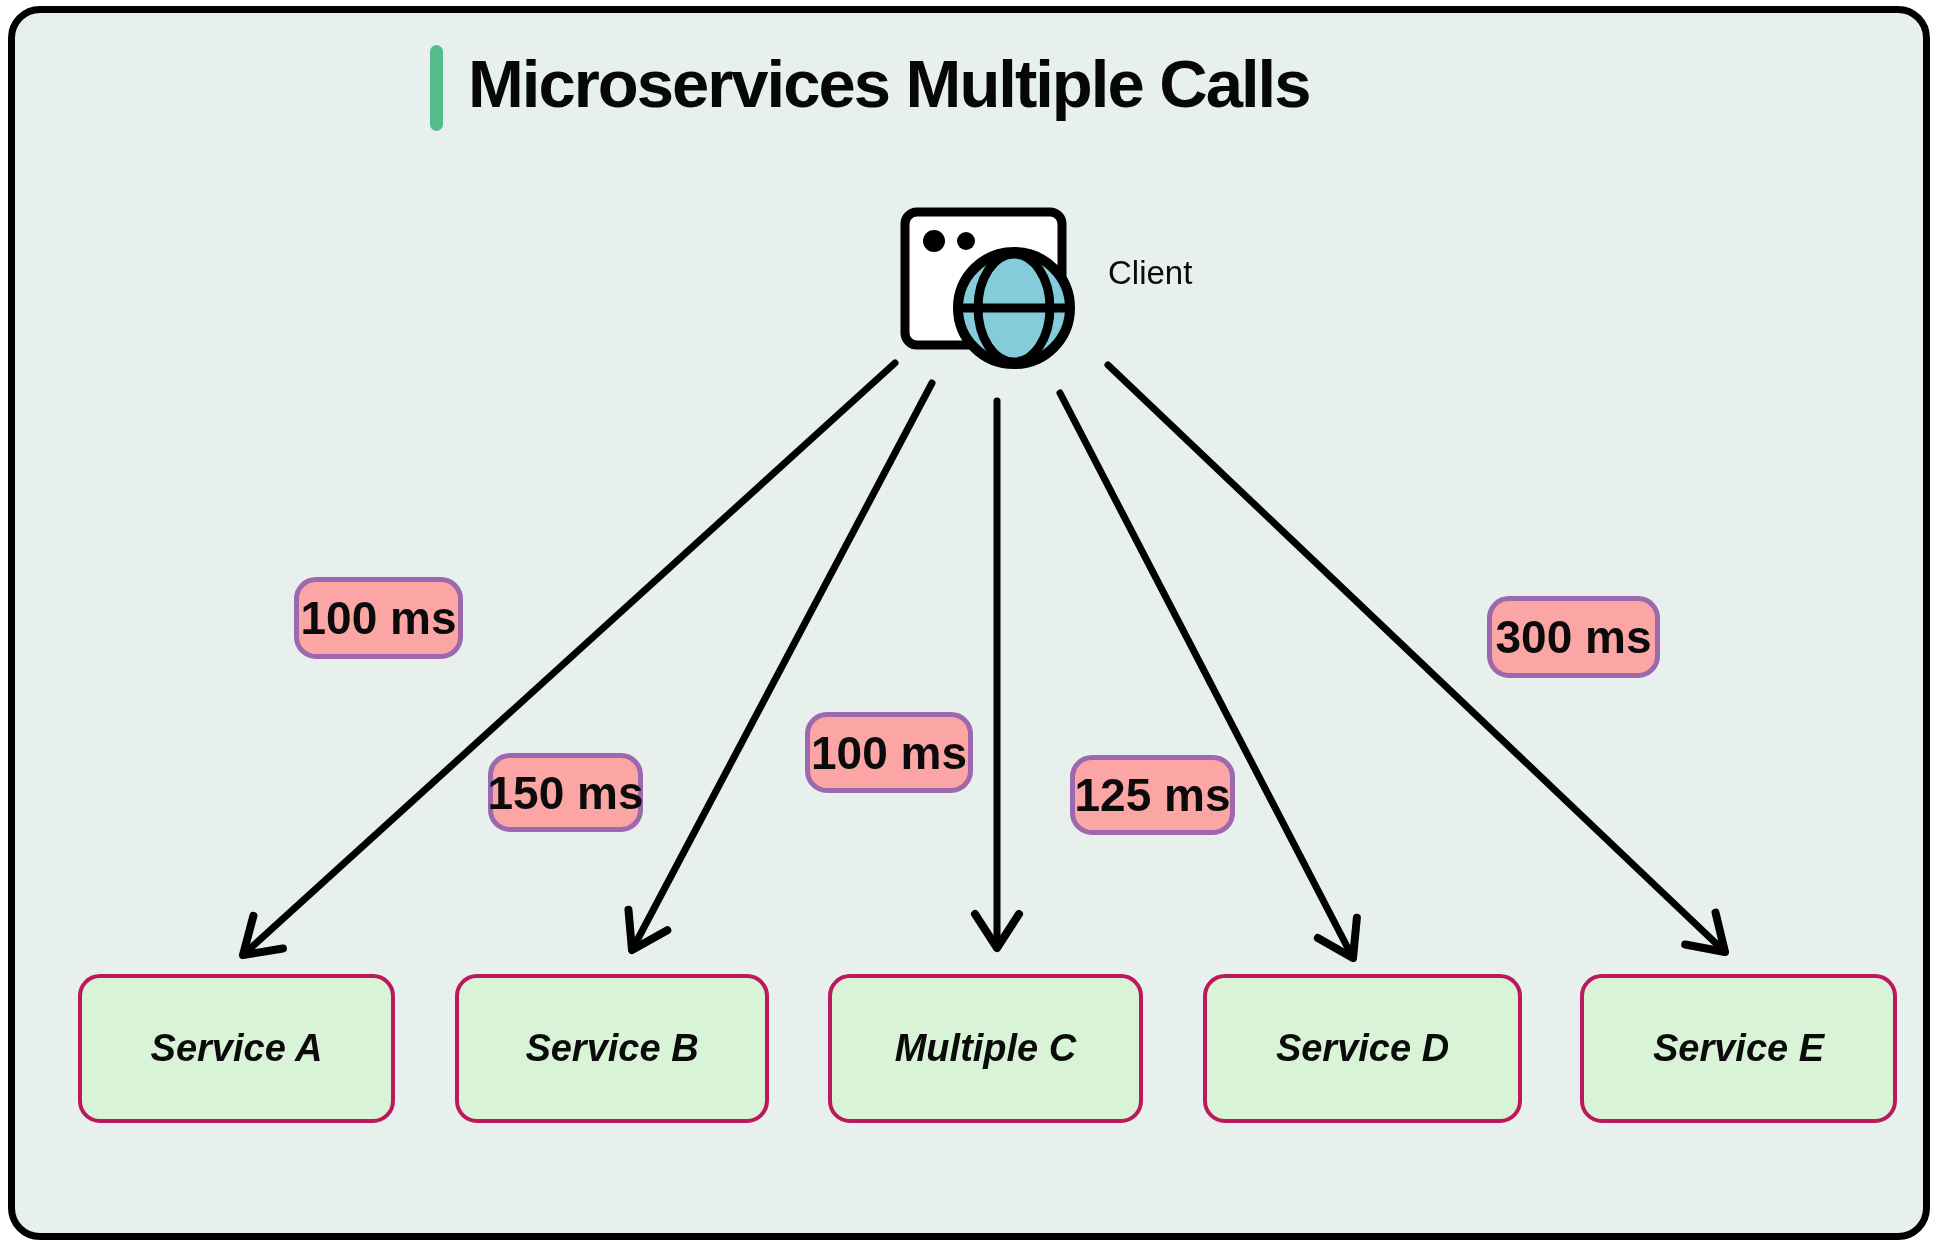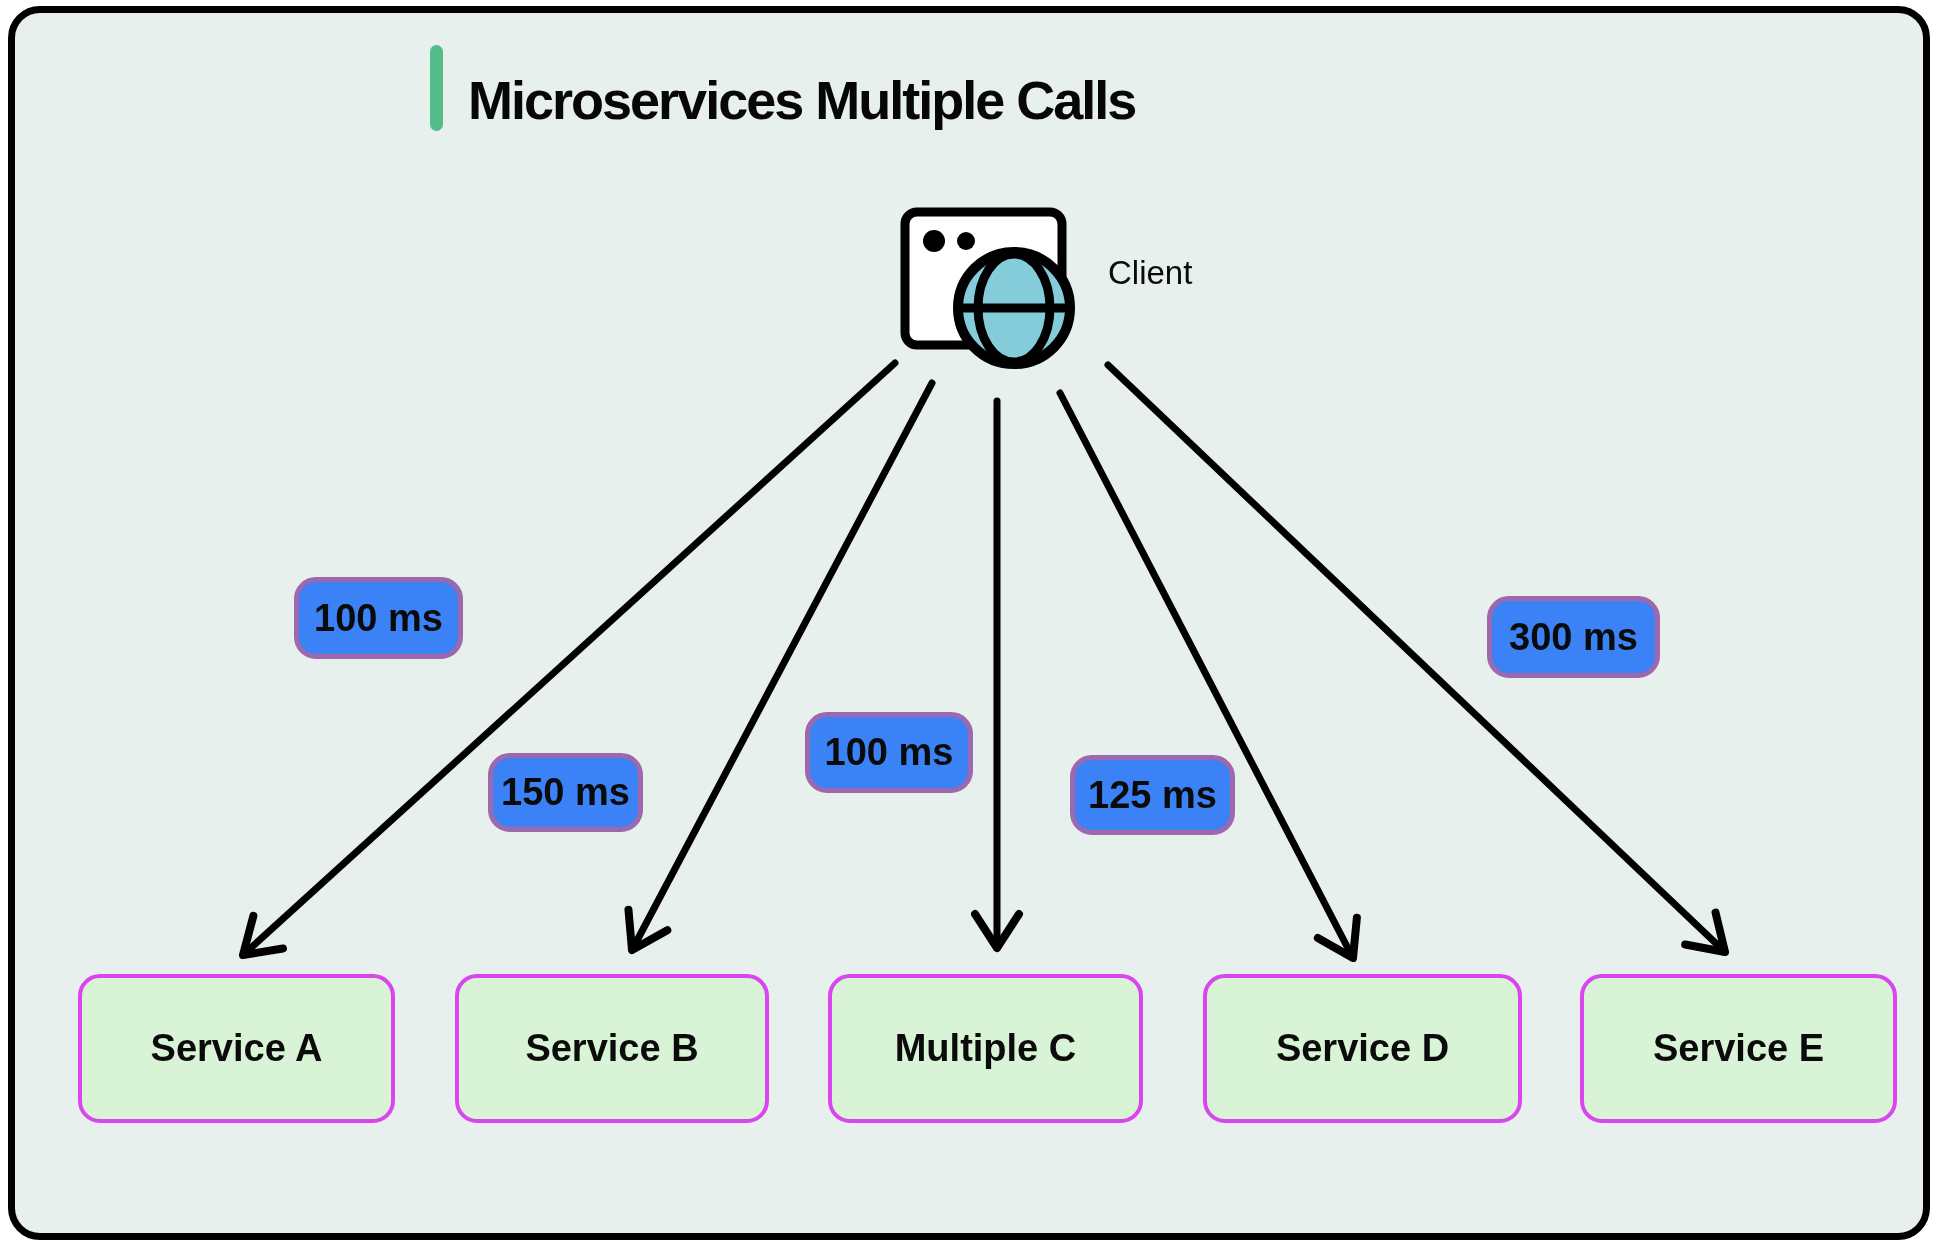--- a/index.html
+++ b/index.html
@@ -10,45 +10,45 @@
   }
   .frame{
     position:absolute;left:8px;top:6px;right:8px;bottom:6px;
     background:#e7f0ec;border:7px solid #000;border-radius:32px;
   }
   .accent-bar{
     position:absolute;left:430px;top:45px;width:13px;height:86px;
     background:#52bd88;border-radius:7px;
   }
   .page-title{
-    position:absolute;left:468px;top:56px;margin:0;
-    font-size:54px;font-weight:800;letter-spacing:-2px;line-height:88px;
+    position:absolute;left:468px;top:40px;margin:0;
+    font-size:67px;font-weight:800;letter-spacing:-2px;line-height:88px;
     color:#070707;white-space:nowrap;text-align:right;
   }
   .arrows-svg{position:absolute;left:0;top:0;width:1938px;height:1246px;}
   .client-label{
     position:absolute;left:1108px;top:254px;
     font-size:33px;font-weight:400;color:#0b0b0b;white-space:nowrap;
   }
   .badge{
     position:absolute;display:flex;align-items:center;justify-content:center;
-    background:#3b82f6;border:5px solid #9c68ae;border-radius:22px;
-    font-size:38px;font-weight:800;color:#0b0b0b;box-sizing:border-box;
+    background:#fca5a5;border:5px solid #9c68ae;border-radius:22px;
+    font-size:46px;font-weight:800;color:#0b0b0b;box-sizing:border-box;
     white-space:nowrap;
   }
   .badge.b-a{left:294px;top:577px;width:169px;height:82px;}
   .badge.b-b{left:488px;top:753px;width:155px;height:79px;}
   .badge.b-c{left:805px;top:712px;width:168px;height:81px;}
   .badge.b-d{left:1070px;top:755px;width:165px;height:80px;}
   .badge.b-e{left:1487px;top:596px;width:173px;height:82px;}
   .service{
     position:absolute;top:974px;height:149px;box-sizing:border-box;
     display:flex;align-items:center;justify-content:center;
-    background:#d9f3d7;border:4px solid #d946ef;border-radius:22px;
-    font-size:38px;font-weight:700;color:#0b0b0b;white-space:nowrap;
+    background:#d9f3d7;border:4px solid #be185d;border-radius:22px;
+    font-size:38px;font-weight:700;color:#0b0b0b;white-space:nowrap;font-style:italic;
   }
   .service.s-a{left:78px;width:317px;}
   .service.s-b{left:455px;width:314px;}
   .service.s-c{left:828px;width:315px;}
   .service.s-d{left:1203px;width:319px;}
   .service.s-e{left:1580px;width:317px;}
 </style>
 </head>
 <body>
 

